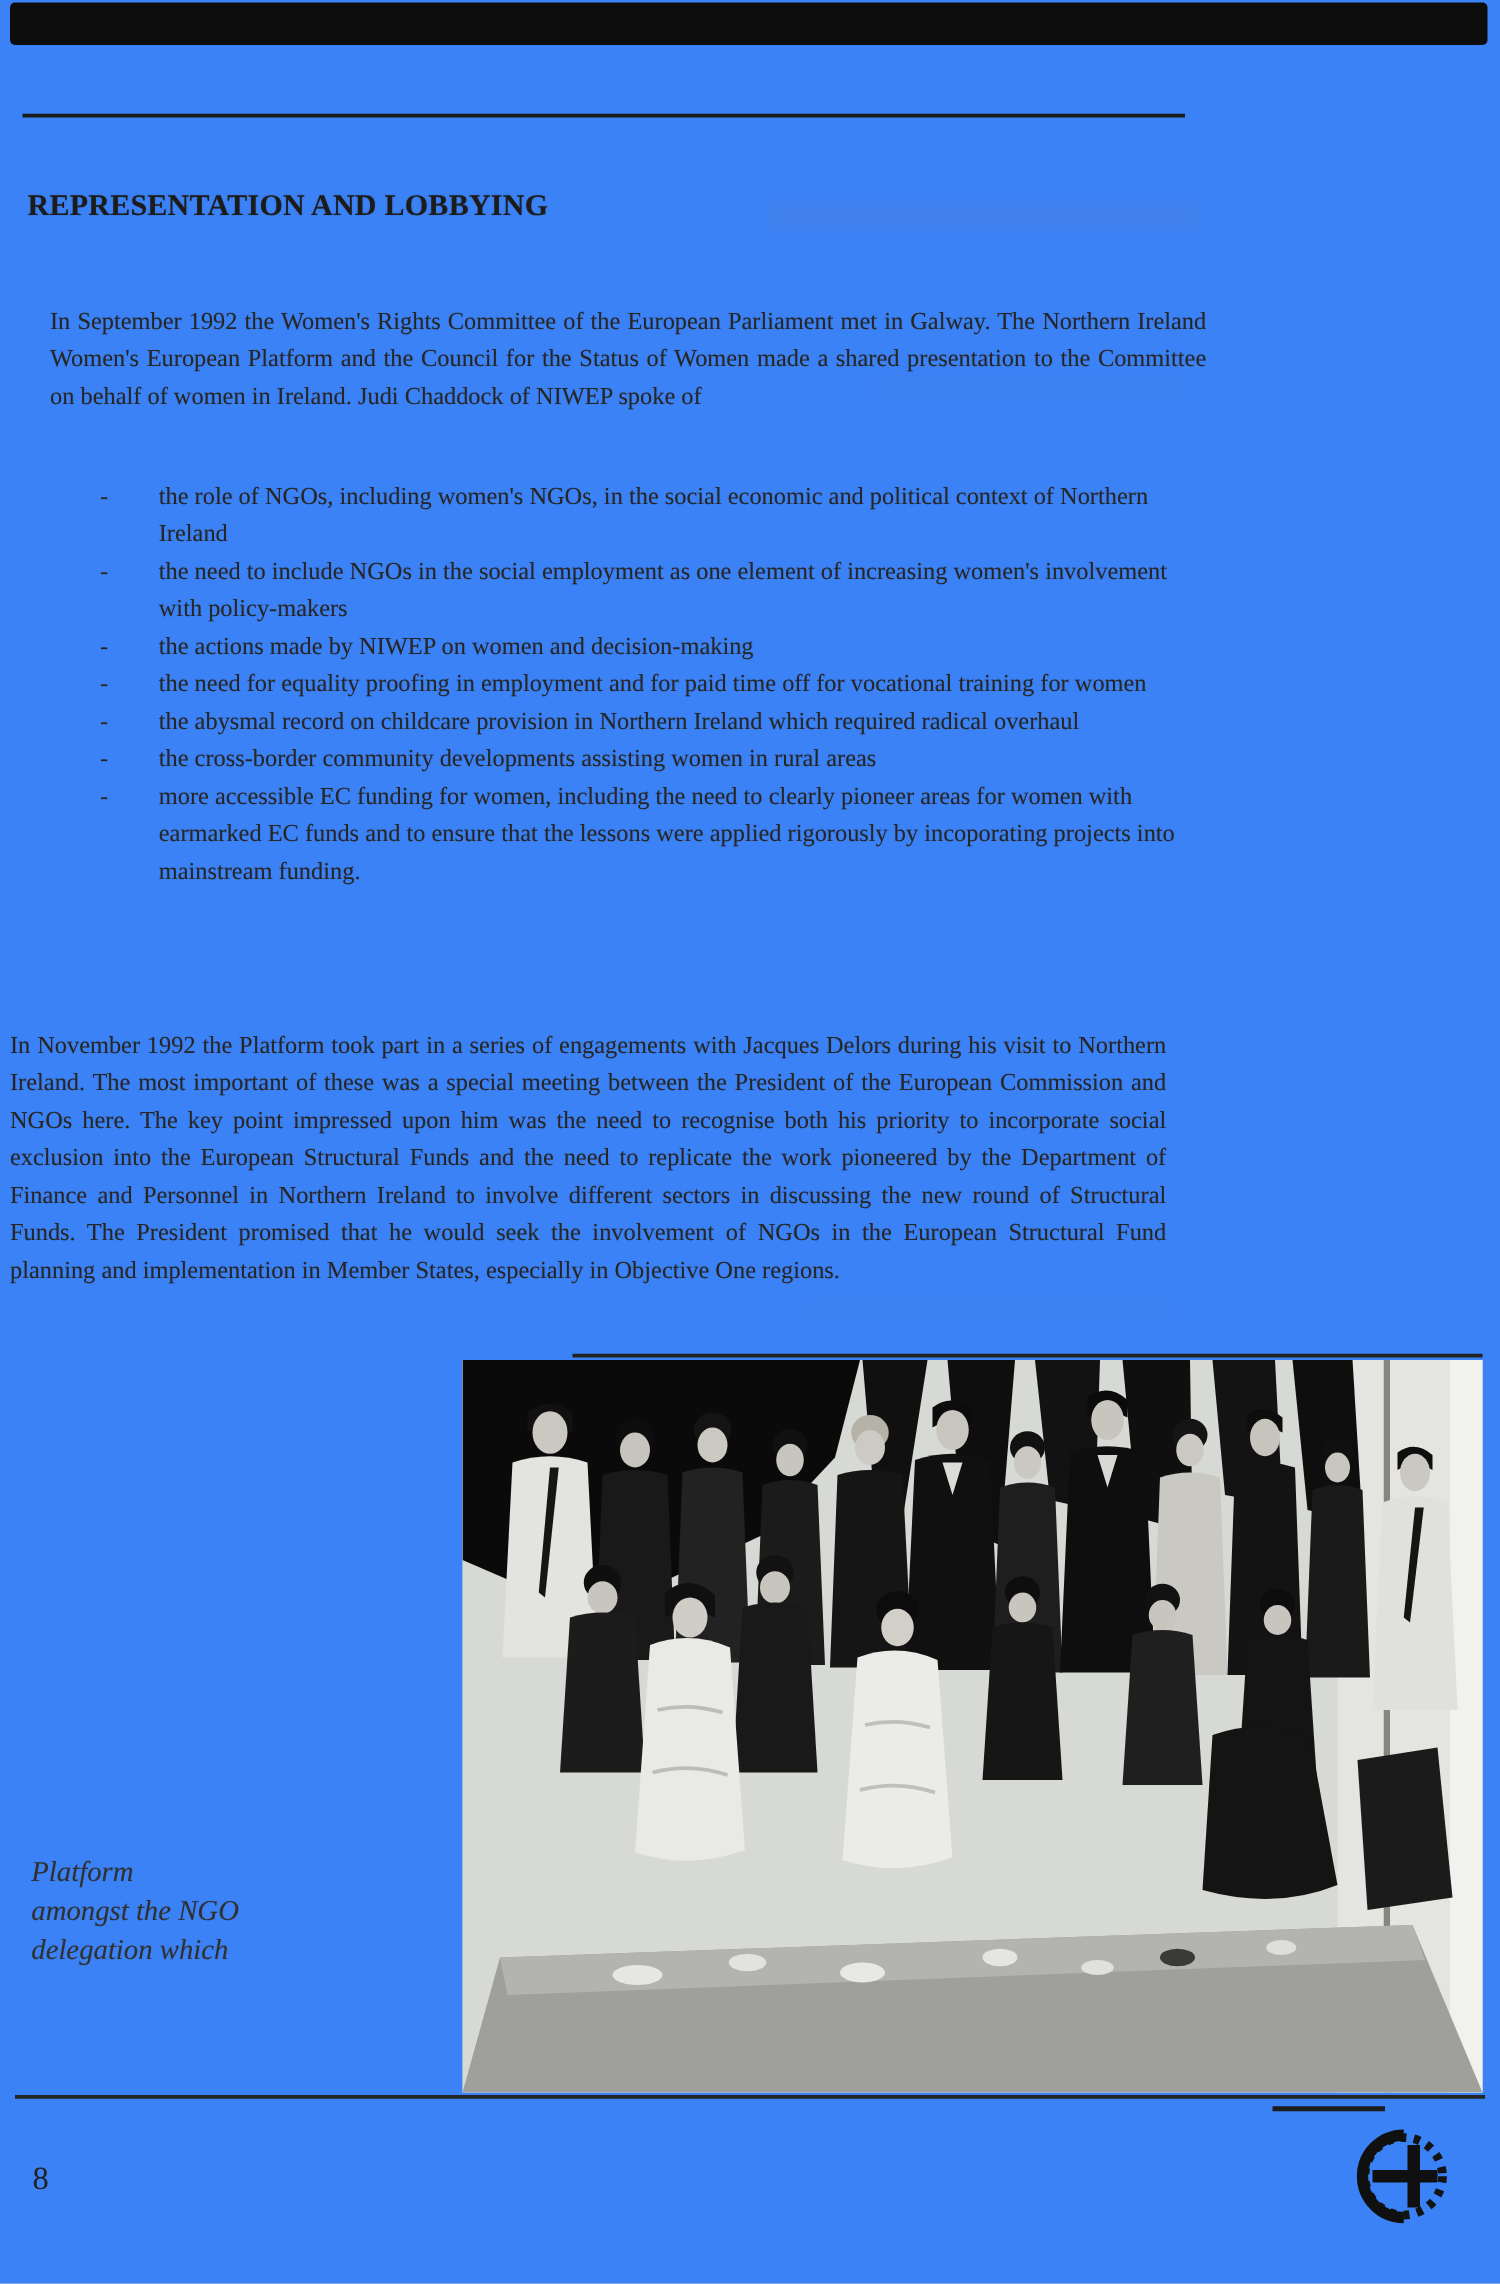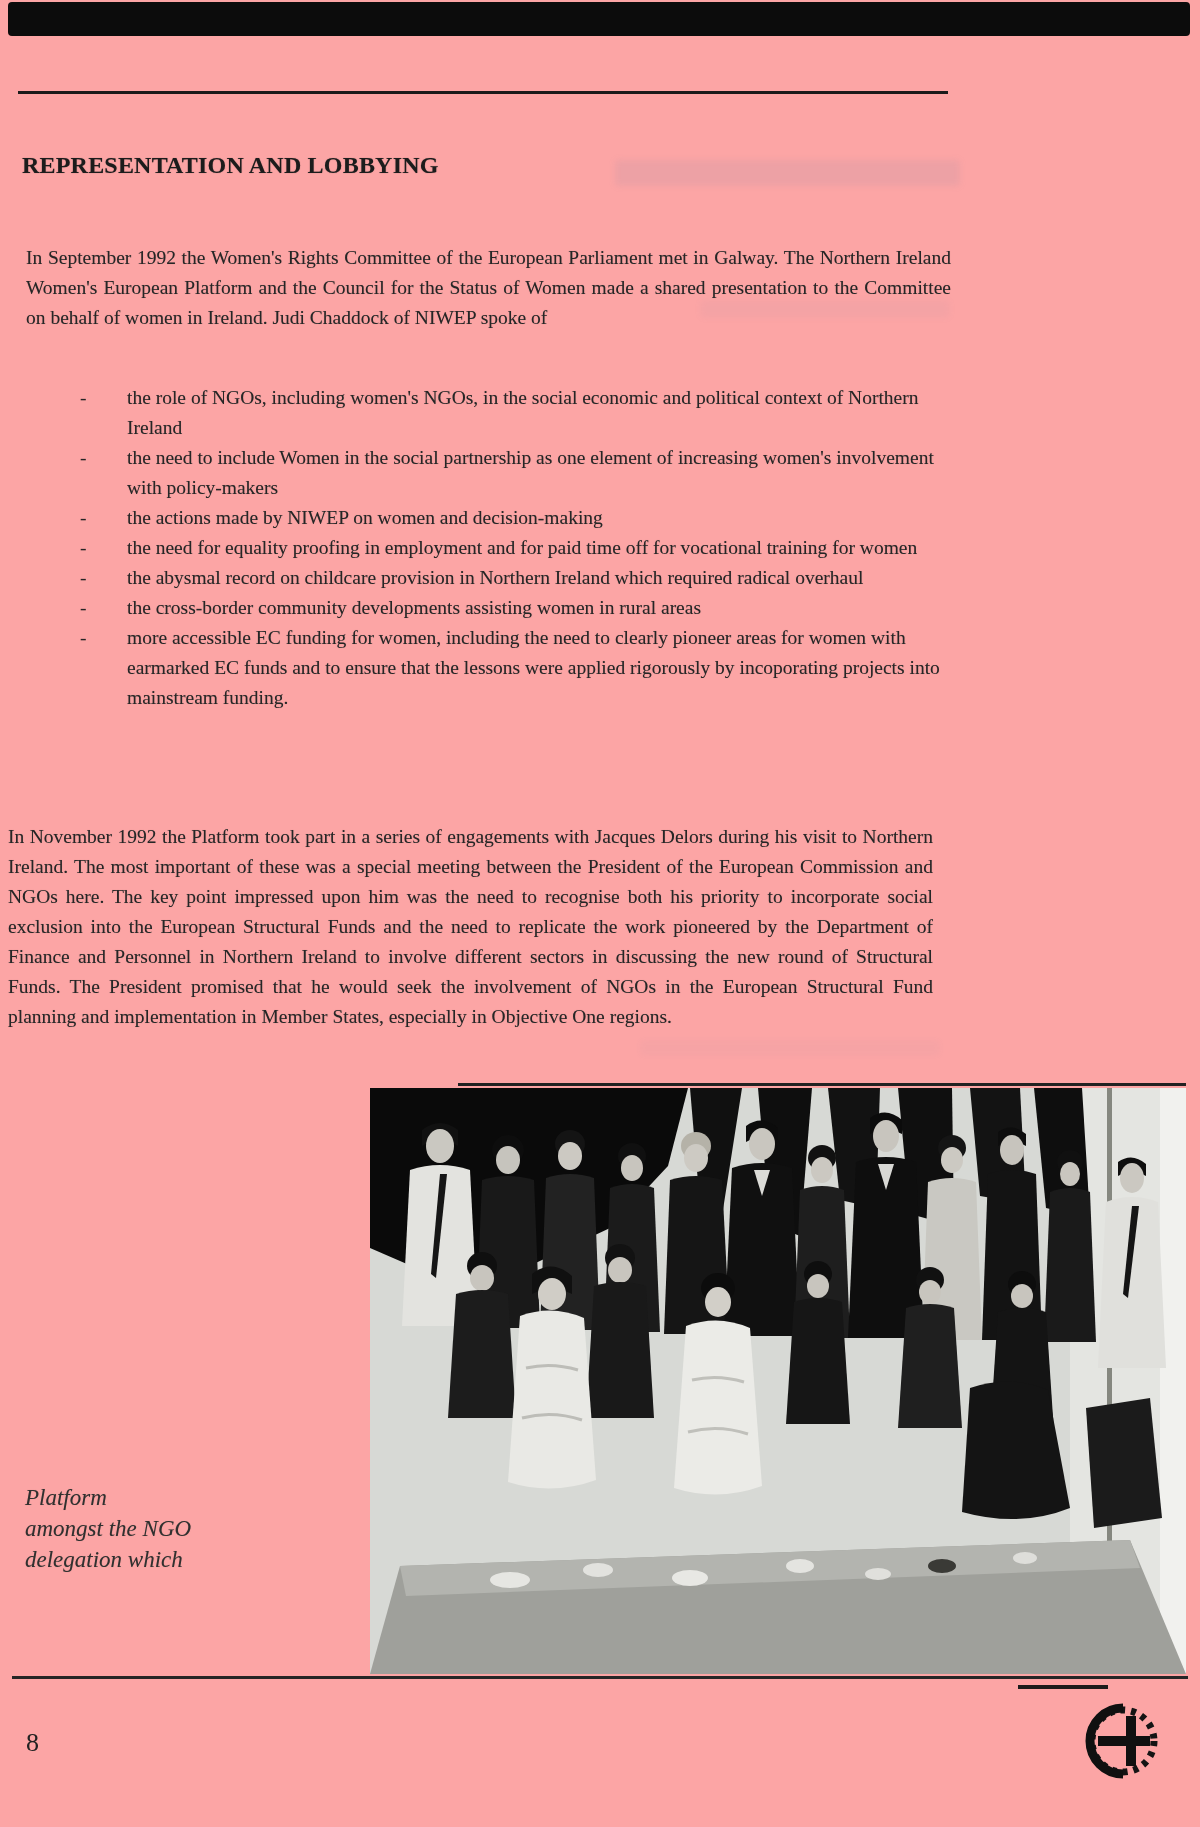--- a/index.html
+++ b/index.html
@@ -1,34 +1,34 @@
 <!DOCTYPE html>
 <html><head>
 <meta charset="utf-8">
 <style>
   html,body{margin:0;padding:0;background:#e8e8e8;}
   .page{
     position:relative;width:1200px;height:1827px;margin:0 auto;
-    background:#fca5a5;
+    background:#3b82f6;
     font-family:"Liberation Serif", serif;
     color:#242424;overflow:hidden;
   }
   .topbar{position:absolute;left:8px;top:2px;width:1182px;height:34px;background:#0c0c0c;border-radius:4px;}
   .rule-top{position:absolute;left:18px;top:91px;width:930px;height:3px;background:#1b1b1b;}
   .heading{
     position:absolute;left:22px;top:152px;margin:0;
     font-size:24px;font-weight:bold;letter-spacing:.2px;color:#1c1c1c;
     text-shadow:0 0 1px rgba(40,40,40,.45);
   }
   .smudge{position:absolute;background:rgba(105,130,165,.10);filter:blur(3px);border-radius:4px;}
   .body-par{
     position:absolute;margin:0;font-size:19.5px;line-height:30px;
     text-align:justify;color:#262626;text-shadow:0 0 .8px rgba(60,60,60,.35);
   }
-  .p1{left:26px;top:243px;width:925px;}
+  .p1{left:40px;top:243px;width:925px;}
   .p2{left:8px;top:822px;width:925px;}
   .bullets{position:absolute;left:80px;top:383px;width:866px;}
   .bullet-row{display:flex;align-items:flex-start;}
   .dash{width:47px;flex:0 0 47px;font-size:19.5px;line-height:30px;color:#262626;}
   .btext{
     flex:1;font-size:19.5px;line-height:30px;text-align:left;
     color:#262626;text-shadow:0 0 .8px rgba(60,60,60,.35);
   }
   .photo-topline{position:absolute;left:458px;top:1083px;width:728px;height:3px;background:#222;}
   .photo{position:absolute;left:370px;top:1088px;width:816px;height:586px;background:#d7d9d5;}
@@ -58,21 +58,21 @@
 
   <p class="body-par p1">In September 1992 the Women's Rights Committee of the European Parliament met in Galway.  The Northern Ireland Women's European Platform and the Council for the Status of Women made a shared presentation to the Committee on behalf of women in Ireland.  Judi Chaddock of NIWEP spoke of</p>
 
   <div class="bullets">
     <div class="bullet-row">
       <span class="dash">-</span>
       <span class="btext">the role of NGOs, including women's NGOs, in the social economic and political context of Northern Ireland</span>
     </div>
     <div class="bullet-row">
       <span class="dash">-</span>
-      <span class="btext">the need to include Women in the social partnership as one element of increasing women's involvement with policy-makers</span>
+      <span class="btext">the need to include NGOs in the social employment as one element of increasing women's involvement with policy-makers</span>
     </div>
     <div class="bullet-row">
       <span class="dash">-</span>
       <span class="btext">the actions made by NIWEP on women and decision-making</span>
     </div>
     <div class="bullet-row">
       <span class="dash">-</span>
       <span class="btext">the need for equality proofing in employment and for paid time off for vocational training for women</span>
     </div>
     <div class="bullet-row">

